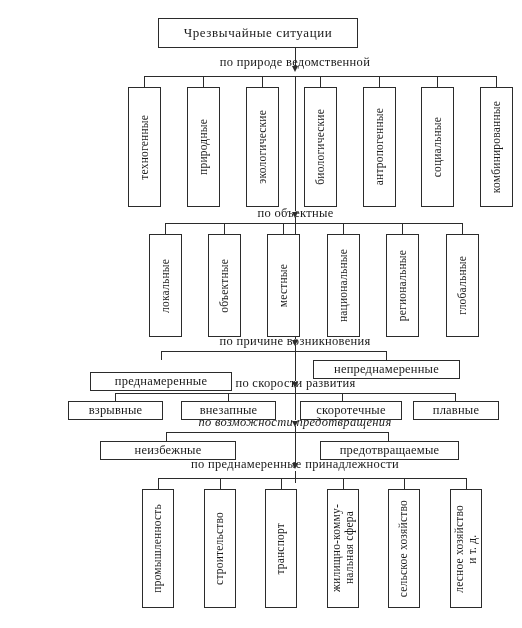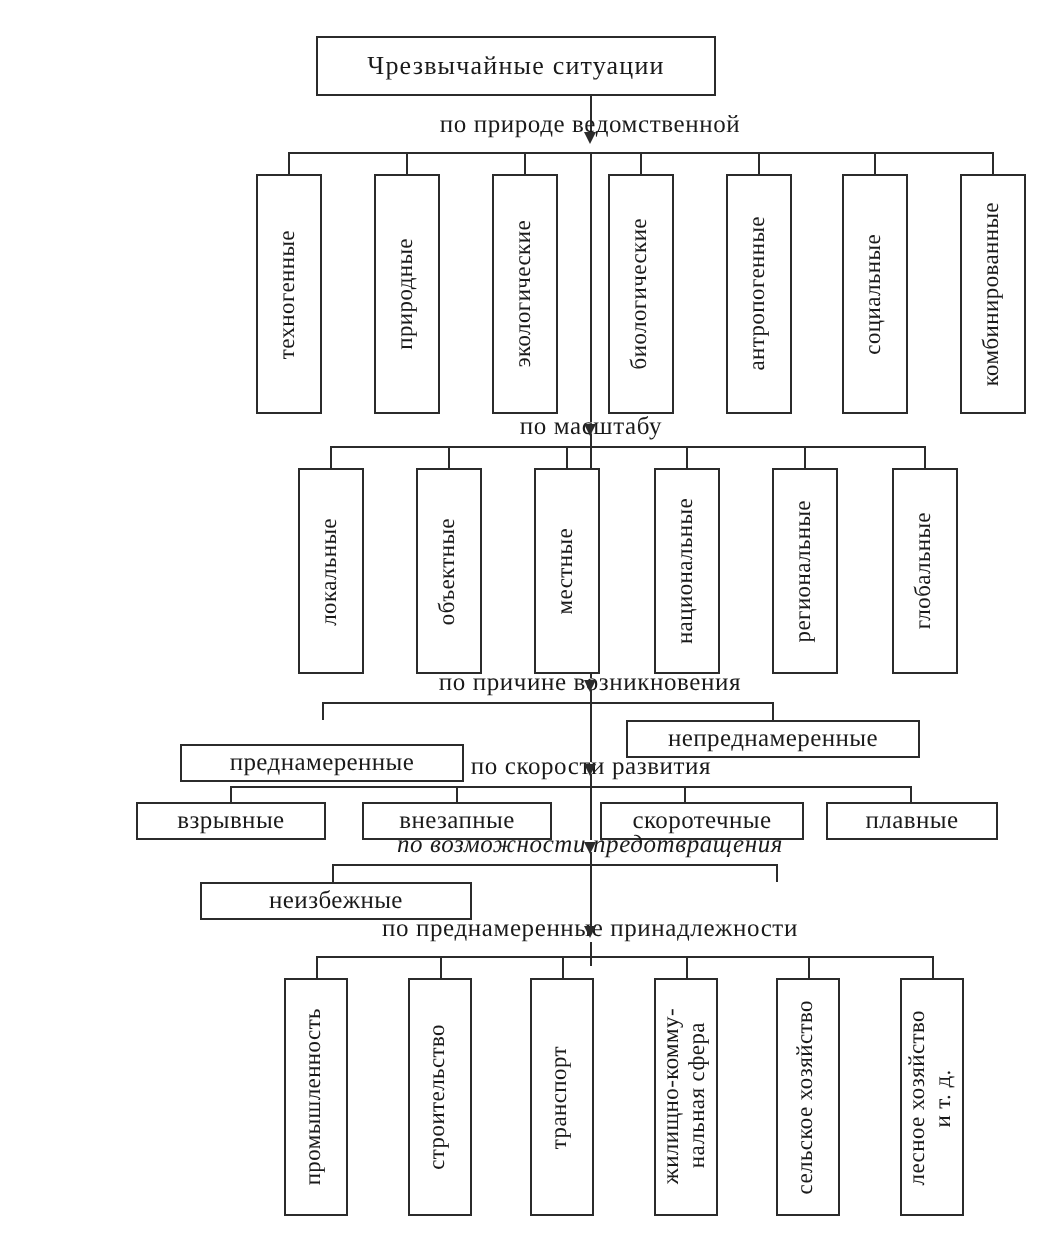--- a/index.html
+++ b/index.html
@@ -119,21 +119,21 @@
   <div class="box vbox" style="left:363px; top:87px; width:33px; height:120px;">
     <span class="vtext">антропогенные</span>
   </div>
   <div class="box vbox" style="left:421px; top:87px; width:33px; height:120px;">
     <span class="vtext">социальные</span>
   </div>
   <div class="box vbox" style="left:480px; top:87px; width:33px; height:120px;">
     <span class="vtext">комбинированные</span>
   </div>
 
-  <div class="level-label" style="left:218px; top:206px; width:155px;">по масштабу</div>
+  <div class="level-label" style="left:218px; top:206px; width:155px;">по объектные</div>
   <div class="arrow" style="left:291.5px; top:212px;"></div>
 
   <div class="conn hline" style="left:165px; top:223px; width:297px;"></div>
   <div class="conn vline" style="left:165px; top:223px; height:11px;"></div>
   <div class="conn vline" style="left:224px; top:223px; height:11px;"></div>
   <div class="conn vline" style="left:283px; top:223px; height:11px;"></div>
   <div class="conn vline" style="left:343px; top:223px; height:11px;"></div>
   <div class="conn vline" style="left:402px; top:223px; height:11px;"></div>
   <div class="conn vline" style="left:462px; top:223px; height:11px;"></div>
 
@@ -195,20 +195,23 @@
   <div class="level-label" style="left:165px; top:415px; width:260px;font-style:italic;">по возможности предотвращения</div>
   <div class="arrow" style="left:291.5px; top:421px;"></div>
 
   <div class="conn hline" style="left:166px; top:432px; width:222px;"></div>
   <div class="conn vline" style="left:166px; top:432px; height:9px;"></div>
   <div class="conn vline" style="left:388px; top:432px; height:9px;"></div>
 
   <div class="box hbox" style="left:100px; top:441px; width:136px; height:19px;">
     <span>неизбежные</span>
   </div>
+  <div class="box hbox" style="left:320px; top:441px; width:139px; height:19px;">
+    <span>предотвращаемые</span>
+  </div>
 
   <div class="level-label" style="left:160px; top:457px; width:270px;">по преднамеренные принадлежности</div>
   <div class="arrow" style="left:291.5px; top:463px;"></div>
 
   <div class="conn hline" style="left:158px; top:478px; width:308px;"></div>
   <div class="conn vline" style="left:158px; top:478px; height:11px;"></div>
   <div class="conn vline" style="left:220px; top:478px; height:11px;"></div>
   <div class="conn vline" style="left:281px; top:478px; height:11px;"></div>
   <div class="conn vline" style="left:343px; top:478px; height:11px;"></div>
   <div class="conn vline" style="left:404px; top:478px; height:11px;"></div>

